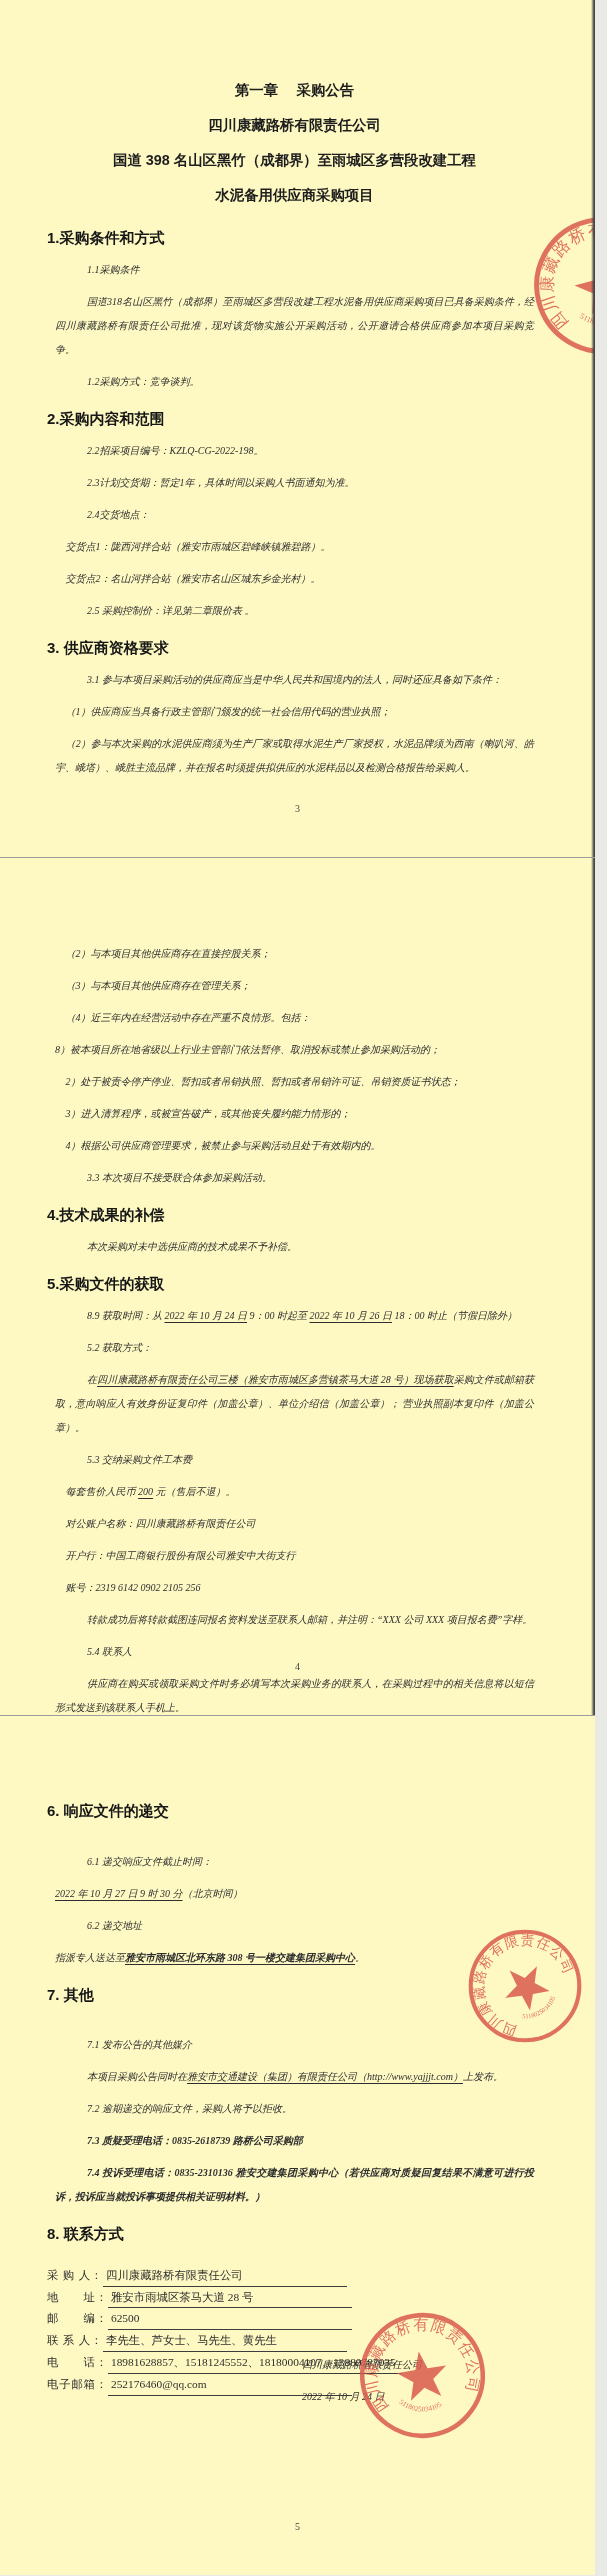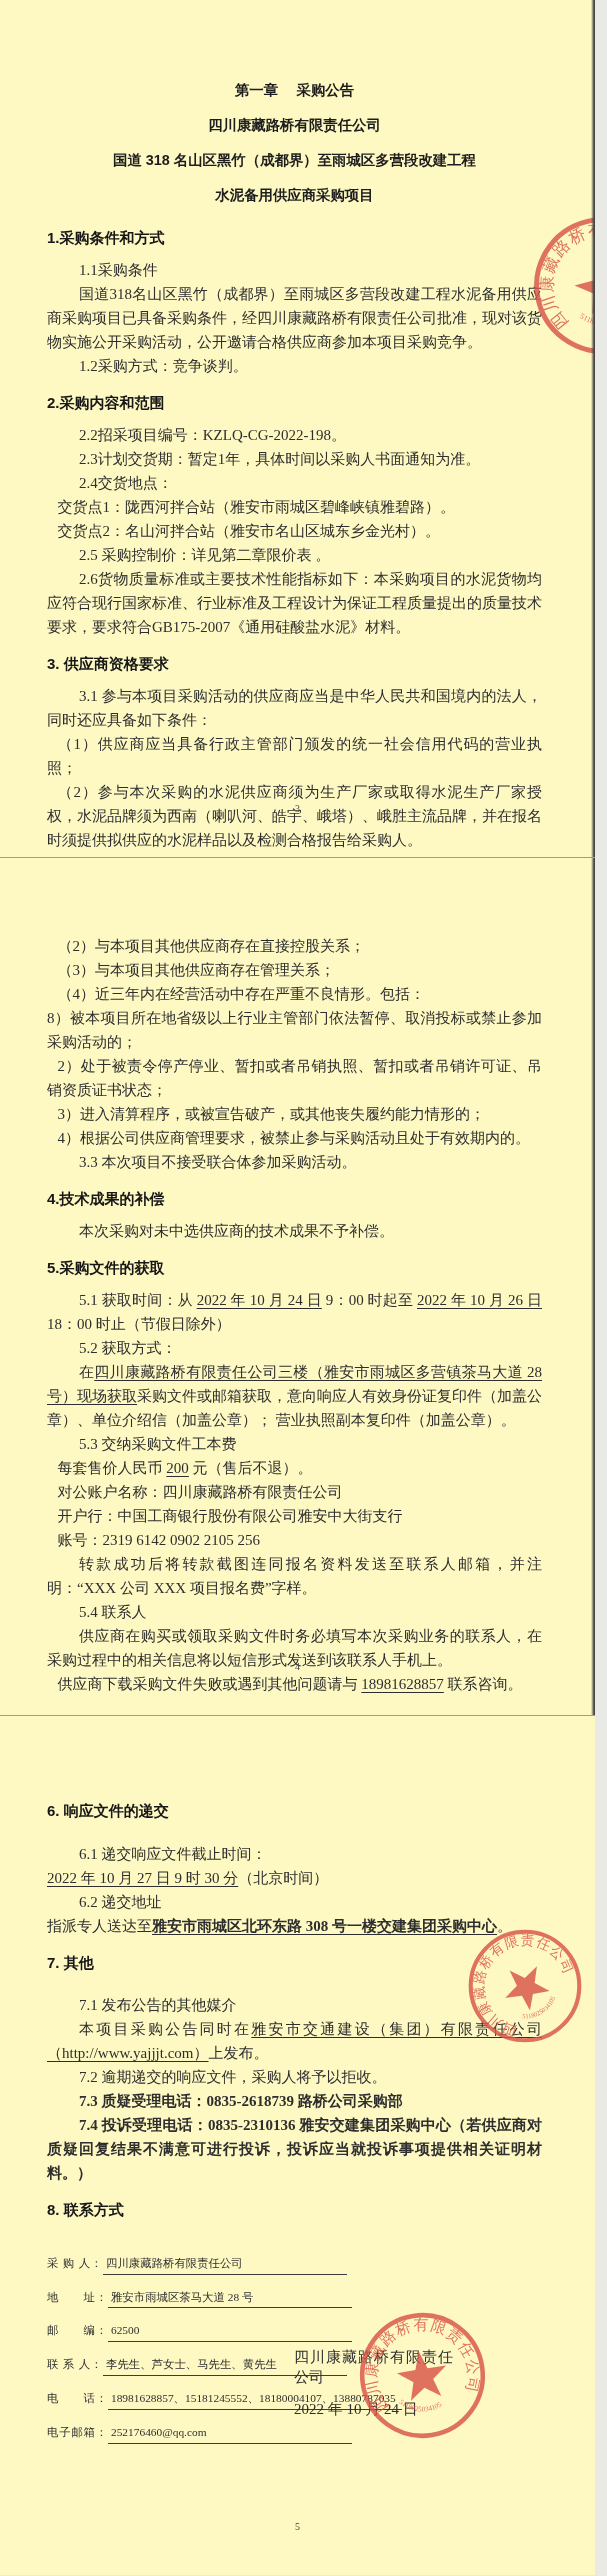--- a/index.html
+++ b/index.html
@@ -4,65 +4,64 @@
 <style>
   html,body { margin:0; padding:0; background:#e9e9e6; }
   .doc { width:607px; margin:0 auto; font-family:"Liberation Serif","DejaVu Serif",serif; color:#2e2e2e; }
   .page { width:595px; height:858px; background:#fef9c3; position:relative; overflow:hidden; border-bottom:1.5px solid #9c9c9a; box-sizing:border-box; }
   .page:last-child { height:859px; border-bottom:none; }
   .edge { position:absolute; right:0; top:0; width:3.8px; height:100%; background:linear-gradient(to right, rgba(70,70,68,0), #454543 75%); }
   .content { padding:0 53px 0 47px; position:relative; }
   .title-block { margin-top:73px; text-align:center; }
   .title-line { font-size:14.4px; font-weight:bold; line-height:35px; color:#1d1d1d; font-family:"Liberation Sans","DejaVu Sans",sans-serif; }
   .h1 { font-size:15px; font-weight:bold; line-height:23px; margin:13px 0 9px; color:#171717; font-family:"Liberation Sans","DejaVu Sans",sans-serif; }
-  .p { font-size:15px; line-height:24px; margin:0; text-align:justify; }
+  .p { font-size:10px; line-height:24px; margin:8px; text-align:justify;font-style:italic; }
   .ind2 { text-indent:32px; }
   .ind1 { text-indent:10.6px; }
   .b { font-weight:bold; }
   .u { text-decoration:underline; text-underline-offset:3px; }
   .top-gap { height:76px; }
   .pagenum { position:absolute; bottom:43px; left:0; right:0; text-align:center; font-size:10px; color:#444; }
   .seal { position:absolute; color:#d9544a; opacity:.82; }
   .seal svg { width:100%; height:100%; }
   .seal1 { top:214px; left:531px; width:143px; height:143px; transform:rotate(-14deg); }
   .seal2 { top:211px; left:466px; width:118px; height:118px; transform:rotate(-45deg); }
   .seal3 { top:594px; left:357px; width:131px; height:131px; transform:rotate(-9deg); }
   .sig { position:absolute; top:631px; left:294px; width:159px; text-align:center; }
   .sig .p { line-height:20px; }
   .sig-date { margin-top:12px; }
-  .contact-row { display:flex; font-size:11.4px; line-height:20px; margin-top:12px; }
+  .contact-row { display:flex; font-size:11.4px; line-height:20px; margin-top:0; }
   .contact-label { flex:0 0 auto; letter-spacing:0.8px; }
   .contact-value { border-bottom:0.8px solid #3c3c3c; min-width:235px; padding:0 6px 0.8px 3px; }
   .spacer14 { height:10.6px; }
 </style>
 </head>
 <body>
 
 <div class="doc">
 
   <div class="page">
     <div class="content">
       <div class="title-block">
         <div class="title-line">第一章　 采购公告</div>
         <div class="title-line">四川康藏路桥有限责任公司</div>
-        <div class="title-line">国道 318 名山区黑竹（成都界）至雨城区多营段改建工程</div>
+        <div class="title-line">国道 398 名山区黑竹（成都界）至雨城区多营段改建工程</div>
         <div class="title-line">水泥备用供应商采购项目</div>
       </div>
       <div class="h1">1.采购条件和方式</div>
       <div class="p ind2">1.1采购条件</div>
       <div class="p ind2">国道318名山区黑竹（成都界）至雨城区多营段改建工程水泥备用供应商采购项目已具备采购条件，经四川康藏路桥有限责任公司批准，现对该货物实施公开采购活动，公开邀请合格供应商参加本项目采购竞争。</div>
       <div class="p ind2">1.2采购方式：竞争谈判。</div>
       <div class="h1">2.采购内容和范围</div>
       <div class="p ind2">2.2招采项目编号：KZLQ-CG-2022-198。</div>
       <div class="p ind2">2.3计划交货期：暂定1年，具体时间以采购人书面通知为准。</div>
       <div class="p ind2">2.4交货地点：</div>
       <div class="p ind1">交货点1：陇西河拌合站（雅安市雨城区碧峰峡镇雅碧路）。</div>
       <div class="p ind1">交货点2：名山河拌合站（雅安市名山区城东乡金光村）。</div>
       <div class="p ind2">2.5 采购控制价：详见第二章限价表 。</div>
-      <div class="p ind2">2.6货物质量标准或主要技术性能指标如下：本采购项目的水泥货物均应符合现行国家标准、行业标准及工程设计为保证工程质量提出的质量技术要求，要求符合GB175-2007《通用硅酸盐水泥》材料。</div>
       <div class="h1">3. 供应商资格要求</div>
       <div class="p ind2">3.1 参与本项目采购活动的供应商应当是中华人民共和国境内的法人，同时还应具备如下条件：</div>
       <div class="p ind1">（1）供应商应当具备行政主管部门颁发的统一社会信用代码的营业执照；</div>
       <div class="p ind1">（2）参与本次采购的水泥供应商须为生产厂家或取得水泥生产厂家授权，水泥品牌须为西南（喇叭河、皓宇、峨塔）、峨胜主流品牌，并在报名时须提供拟供应的水泥样品以及检测合格报告给采购人。</div>
 
     </div>
     <div class="seal seal1">
       <svg viewBox="0 0 200 200">
         <defs>
           <path id="arcA" d="M 42.7,140.2 A 70,70 0 1 1 157.3,140.2"></path>
@@ -85,21 +84,21 @@
       <div class="p ind1">（3）与本项目其他供应商存在管理关系；</div>
       <div class="p ind1">（4）近三年内在经营活动中存在严重不良情形。包括：</div>
       <div class="p">8）被本项目所在地省级以上行业主管部门依法暂停、取消投标或禁止参加采购活动的；</div>
       <div class="p ind1">2）处于被责令停产停业、暂扣或者吊销执照、暂扣或者吊销许可证、吊销资质证书状态；</div>
       <div class="p ind1">3）进入清算程序，或被宣告破产，或其他丧失履约能力情形的；</div>
       <div class="p ind1">4）根据公司供应商管理要求，被禁止参与采购活动且处于有效期内的。</div>
       <div class="p ind2">3.3 本次项目不接受联合体参加采购活动。</div>
       <div class="h1">4.技术成果的补偿</div>
       <div class="p ind2">本次采购对未中选供应商的技术成果不予补偿。</div>
       <div class="h1">5.采购文件的获取</div>
-      <div class="p ind2"><span>5.1 获取时间：从 </span><span class="u">2022 年 10 月 24 日</span><span> 9：00 时起至 </span><span class="u">2022 年 10 月 26 日</span><span> 18：00 时止（节假日除外）</span></div>
+      <div class="p ind2"><span>8.9 获取时间：从 </span><span class="u">2022 年 10 月 24 日</span><span> 9：00 时起至 </span><span class="u">2022 年 10 月 26 日</span><span> 18：00 时止（节假日除外）</span></div>
       <div class="p ind2">5.2 获取方式：</div>
       <div class="p ind2"><span>在</span><span class="u">四川康藏路桥有限责任公司三楼（雅安市雨城区多营镇茶马大道 28 号）现场获取</span><span>采购文件或邮箱获取，意向响应人有效身份证复印件（加盖公章）、单位介绍信（加盖公章）； 营业执照副本复印件（加盖公章）。</span></div>
       <div class="p ind2">5.3 交纳采购文件工本费</div>
       <div class="p ind1"><span>每套售价人民币 </span><span class="u">200</span><span> 元（售后不退）。</span></div>
       <div class="p ind1">对公账户名称：四川康藏路桥有限责任公司</div>
       <div class="p ind1">开户行：中国工商银行股份有限公司雅安中大街支行</div>
       <div class="p ind1">账号：2319 6142 0902 2105 256</div>
       <div class="p ind2">转款成功后将转款截图连同报名资料发送至联系人邮箱，并注明：“XXX 公司 XXX 项目报名费”字样。</div>
       <div class="p ind2">5.4 联系人</div>
       <div class="p ind2">供应商在购买或领取采购文件时务必填写本次采购业务的联系人，在采购过程中的相关信息将以短信形式发送到该联系人手机上。</div>

